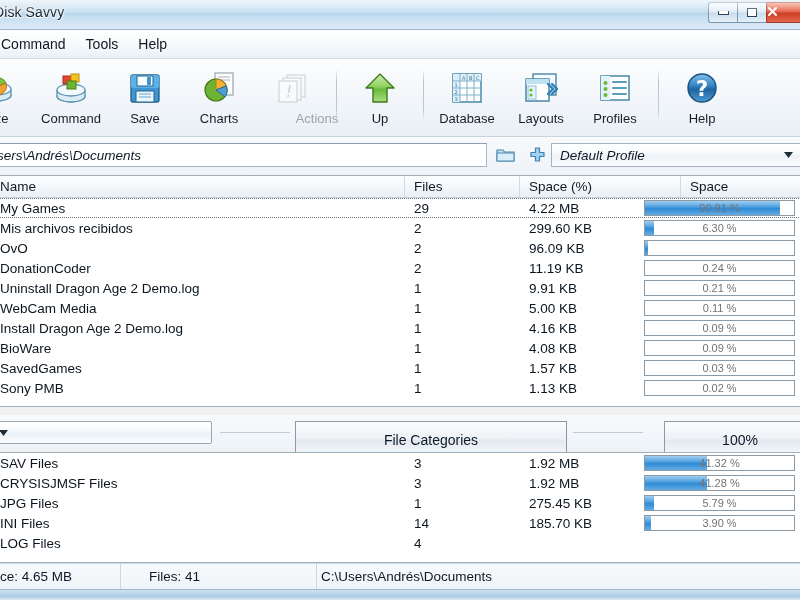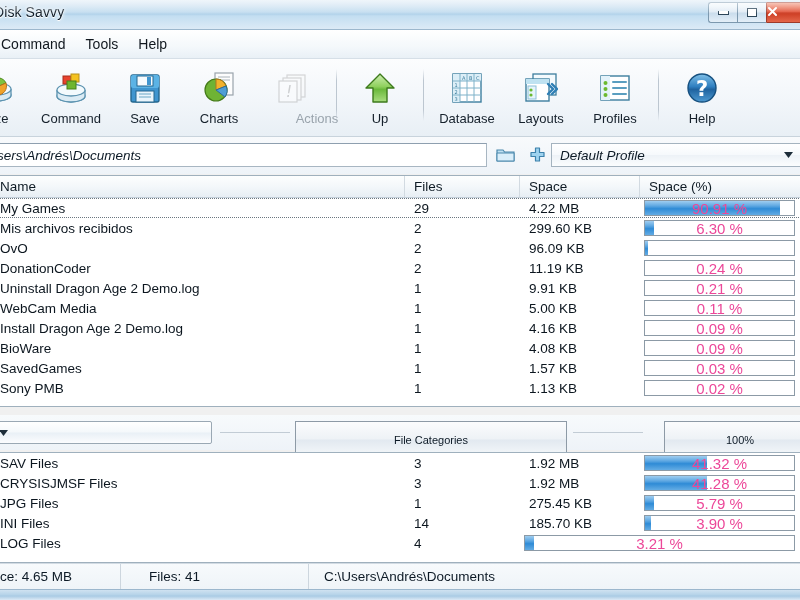--- a/index.html
+++ b/index.html
@@ -149,21 +149,21 @@
     position: relative; flex: 1; height: 16px;
     border: 1px solid #8c9aa6; background: #ffffff; overflow: hidden;
   }
   .bar-fill {
     position: absolute; left: 0; top: 0; bottom: 0;
     background: linear-gradient(to bottom, #9fcdf0 0%, #5fa8e2 35%, #2f8bd6 55%, #63ace4 100%);
   }
   .bar-txt {
     position: absolute; left: 0; right: 0; top: 0; bottom: 0;
     display: flex; align-items: center; justify-content: center;
-    font-size: 15px; color: #ec4899;
+    font-size: 11px; color: #737373;
   }
 
   
   .catbar {
     position: absolute; left: 0; top: 415px; width: 800px; height: 35px;
     display: flex; align-items: center;
     background: linear-gradient(to bottom, #f7fafc, #eef3f8);
   }
   .cat-select {
     position: absolute; left: -10px; top: 6px; width: 222px; height: 23px;
@@ -173,21 +173,21 @@
     padding: 0 7px 0 8px; font-size: 13.5px; color: #0d1a26;
   }
   .cat-line { position: absolute; top: 17px; height: 1px; background: #c2ccd5; }
   .line-l { left: 220px; width: 70px; }
   .line-r { left: 573px; width: 70px; }
   .cat-btn {
     position: absolute; top: 6px; height: 37px;
     background: linear-gradient(to bottom, #fbfcfd 0%, #eef2f6 48%, #e2e9f0 52%, #f6f9fb 100%);
     border: 1px solid #8d9aa6;
     display: flex; align-items: center; justify-content: center;
-    font-size: 11px; color: #0d1a26;
+    font-size: 14px; color: #0d1a26;
   }
   .btn-cats { left: 295px; width: 272px; }
   .btn-pct { left: 664px; width: 152px; }
 
   
   .listpanel2 {
     position: absolute; left: -10px; top: 452px; width: 812px; height: 111px;
     background: #fff; border: 1px solid #9fb0bd;
   }
 
@@ -198,21 +198,21 @@
     border-top: 1px solid #d2dbe3;
     display: flex; align-items: center;
   }
   .sb-cell {
     font-size: 13.5px; color: #0d1a26; height: 26px;
     display: flex; align-items: center; white-space: nowrap;
   }
   .sb-1 { position: absolute; left: -12px; width: 132px; padding-left: 12px; }
   .sb-2 { position: absolute; left: 120px; width: 200px; padding-left: 28px;
           border-left: 1px solid #cdd6de; }
-  .sb-3 { position: absolute; left: 308px; right: 0; padding-left: 15px;
+  .sb-3 { position: absolute; left: 316px; right: 0; padding-left: 4px;
           border-left: 1px solid #cdd6de; }
   .bottom-edge {
     position: absolute; left: 0; top: 589px; width: 800px; height: 11px;
     background: linear-gradient(to bottom, #cfe2f1 0%, #b7d4e9 45%, #a9cbe4 60%, #dbe9f5 100%);
     border-top: 1px solid #9cb7cd;
   }
 </style>
 </head>
 <body>
 
@@ -435,22 +435,22 @@
       <svg width="9" height="6" viewBox="0 0 9 6">
         <path d="M0 0 L4.5 6 L9 0 z" fill="#1d2d3a"></path>
       </svg>
     </div>
   </div>
 
   <div class="listpanel">
     <div class="lhead">
       <div class="hc c-name">Name</div>
       <div class="hc c-files">Files</div>
+      <div class="hc c-pct">Space (%)</div>
       <div class="hc c-space">Space</div>
-      <div class="hc c-pct">Space (%)</div>
     </div>
     <div id="file-rows">
         <div class="lrow sel">
           <div class="cell c-name">My Games</div>
           <div class="cell num c-files">29</div>
           <div class="cell num c-space">4.22 MB</div>
           <div class="cell-pct">
             <div class="bar">
               <div class="bar-fill" style="width: 90.91%;"></div>
               <div class="bar-txt">90.91 %</div>
@@ -612,26 +612,20 @@
           <div class="cell-pct">
             <div class="bar">
               <div class="bar-fill" style="width: 3.9%;"></div>
               <div class="bar-txt">3.90 %</div>
             </div>
           </div>
         </div>
         <div class="lrow">
           <div class="cell c-name">LOG Files</div>
           <div class="cell num c-files">4</div>
-          <div class="cell-pct">
-            <div class="bar">
-              <div class="bar-fill" style="width: 3.21%;"></div>
-              <div class="bar-txt">3.21 %</div>
-            </div>
-          </div>
         </div>
       </div>
   </div>
 
   <div class="statusbar">
     <div class="sb-cell sb-1">ce: 4.65 MB</div>
     <div class="sb-cell sb-2">Files: 41</div>
     <div class="sb-cell sb-3">C:\Users\Andrés\Documents</div>
   </div>
   <div class="bottom-edge"></div>

